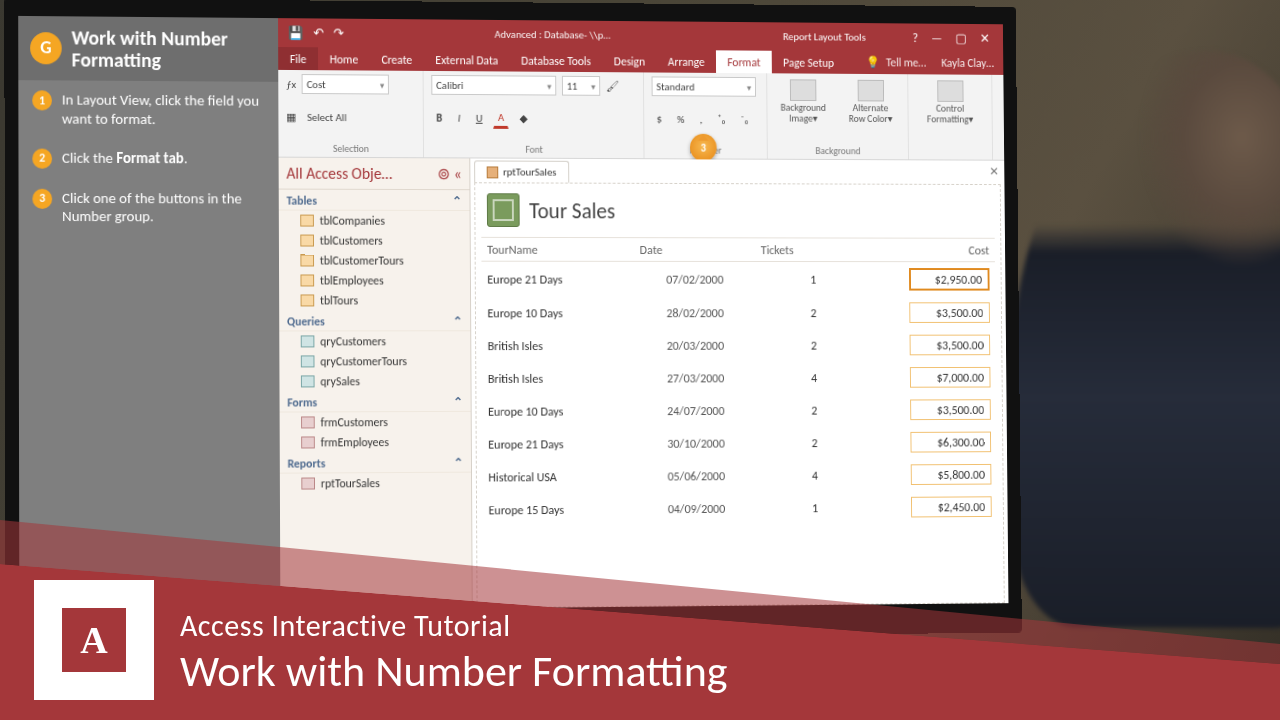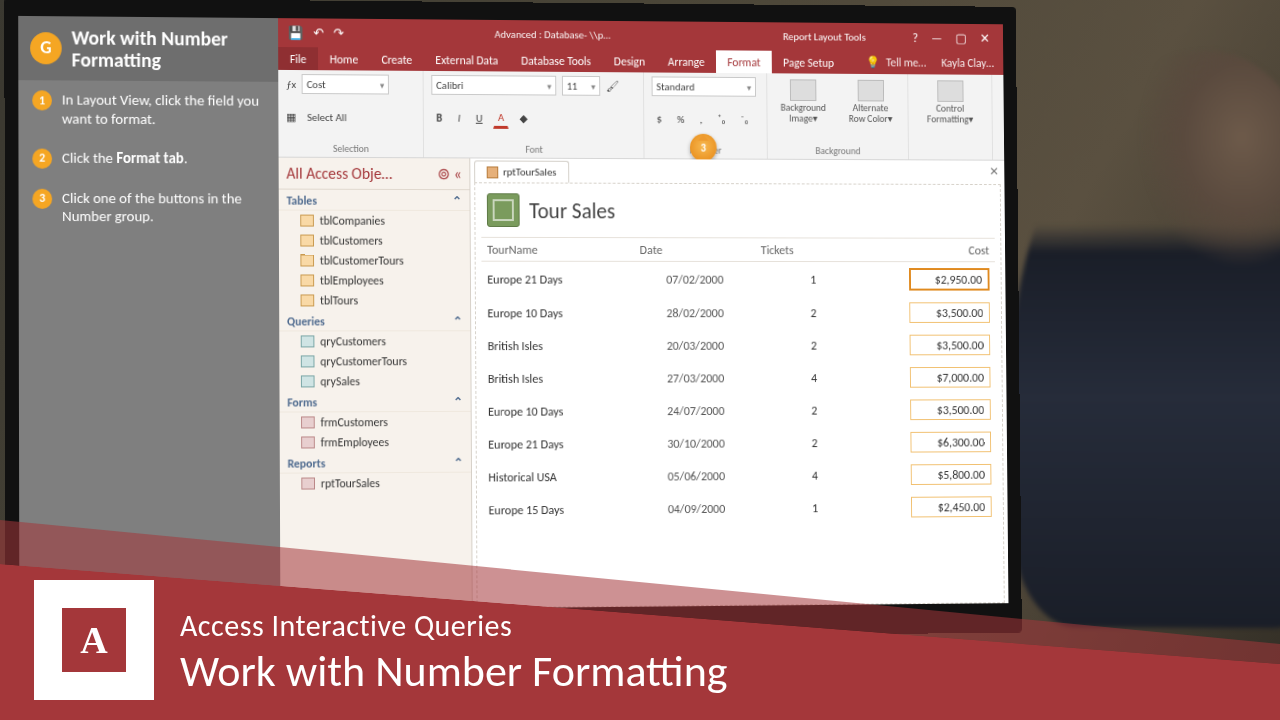--- a/index.html
+++ b/index.html
@@ -479,16 +479,16 @@
   </div>
 </div>
 
 <div class="banner">
   <div class="tri2"></div>
   <div class="tri"></div>
   <div class="tile">
     <div class="a"></div>
   </div>
   <div class="txt">
-    <div class="l1">Access Interactive Queries</div>
+    <div class="l1">Access Interactive Tutorial</div>
     <div class="l2">Work with Number Formatting</div>
   </div>
 </div>
 
 </body></html>

